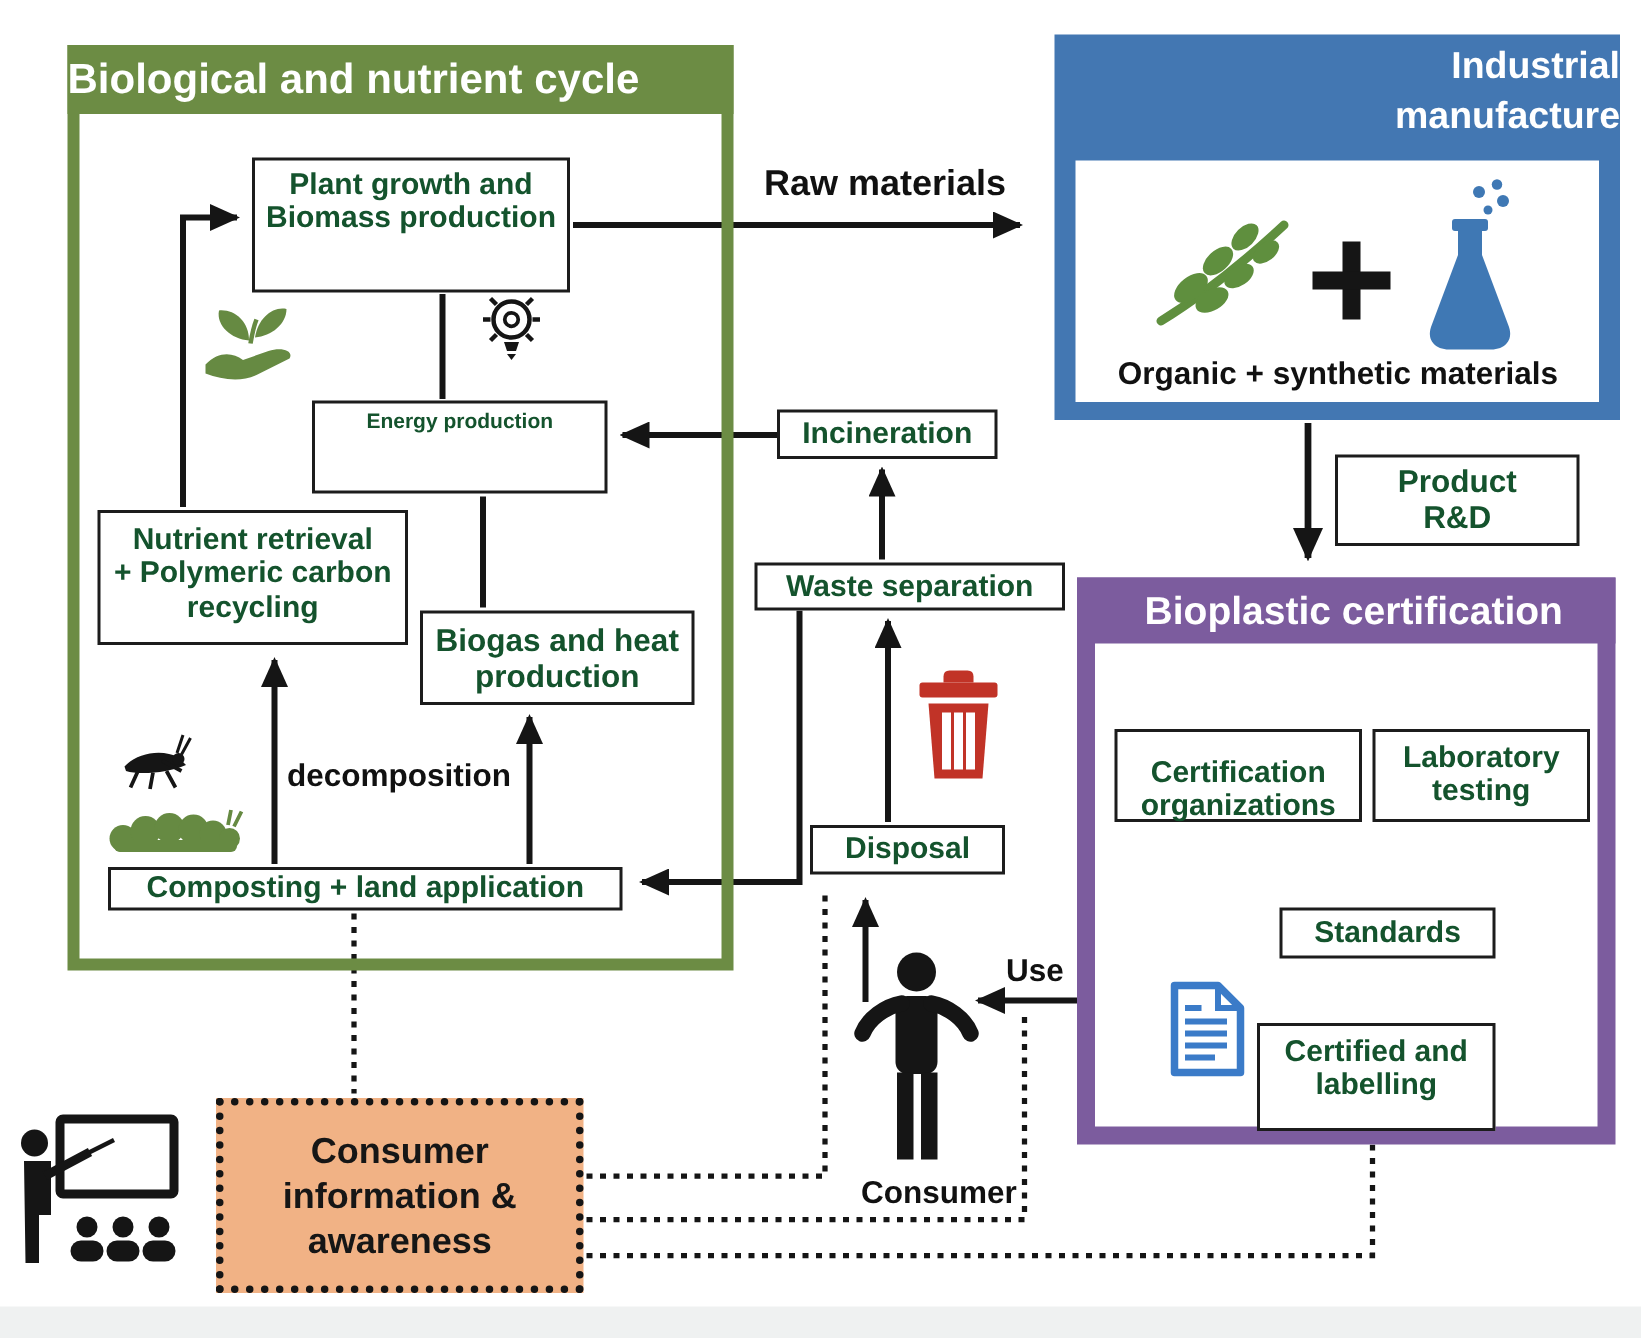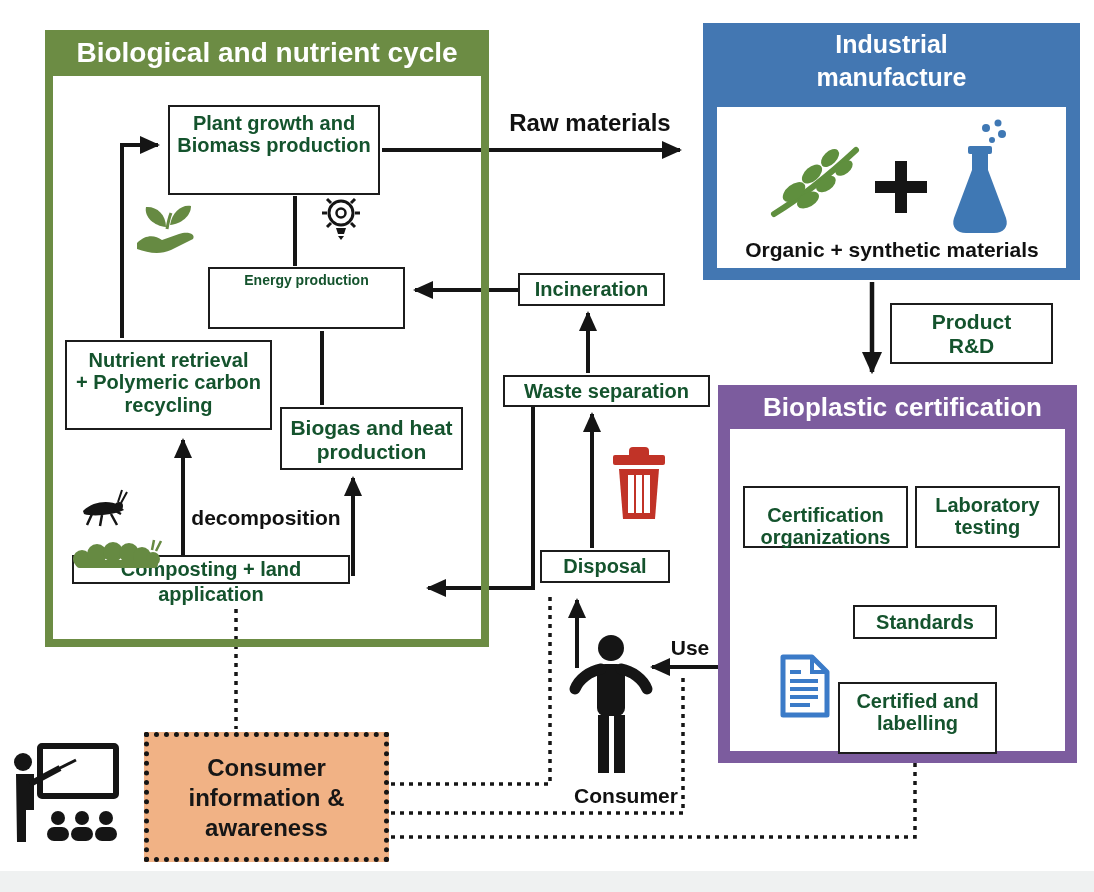--- a/index.html
+++ b/index.html
@@ -8,25 +8,25 @@
   svg.overlay { position:absolute; left:0; top:0; pointer-events:none; }
 
   .node { position:absolute; background:#fff; border:2.5px solid #1c1c1c; color:#14532d;
           font-weight:bold; text-align:center; white-space:pre-line; line-height:1.12; }
   .label { position:absolute; color:#111; font-weight:bold; text-align:center; white-space:pre-line; }
 
   .green-frame  { position:absolute; left:45px; top:30px; width:444px; height:617px;
                   border:8px solid #6c8c44; background:transparent; }
   .green-header { position:absolute; left:45px; top:30px; width:444px; height:46px;
                   background:#6c8c44; color:#fff; font-weight:bold; font-size:28px;
-                  line-height:46px; text-align:center; }
+                  line-height:46px; text-align:left; }
 
   .blue-box     { position:absolute; left:703px; top:23px; width:377px; height:257px; background:#4377b2; }
   .blue-title   { position:absolute; left:703px; top:28px; width:377px; height:76px; color:#fff;
-                  font-weight:bold; font-size:25px; line-height:1.3; text-align:center; white-space:pre-line; }
+                  font-weight:bold; font-size:25px; line-height:1.3; text-align:right; white-space:pre-line; }
   .blue-inner   { position:absolute; left:717px; top:107px; width:349px; height:161px; background:#fff; }
 
   .purple-frame { position:absolute; left:718px; top:385px; width:359px; height:378px;
                   border:12px solid #7c5c9e; background:#fff; }
   .purple-header{ position:absolute; left:718px; top:385px; width:359px; height:44px;
                   background:#7c5c9e; color:#fff; font-weight:bold; font-size:26px;
                   line-height:44px; text-align:center;padding-left:10px; }
 
   .orange-box   { position:absolute; left:144px; top:732px; width:245px; height:130px;
                   background:#f1b285; border:5px dotted #151515; color:#161616;
@@ -81,21 +81,21 @@
   <div class="green-header">Biological and nutrient cycle</div>
 
   <div class="node" style="left:168px; top:105px; width:212px; height:90px; font-size:20px; padding-top:5px;">Plant growth and
 Biomass production</div>
   <div class="node" style="left:208px; top:267px; width:197px; height:62px; font-size:14px; padding-top:4px;">Energy production</div>
   <div class="node" style="left:65px; top:340px; width:207px; height:90px; font-size:20px; padding-top:7px;">Nutrient retrieval
 + Polymeric carbon
 recycling</div>
   <div class="node" style="left:280px; top:407px; width:183px; height:63px; font-size:21px; padding-top:7px;">Biogas and heat
 production</div>
-  <div class="node" style="left:72px; top:555px; width:278px; height:29px; font-size:20px; line-height:25px;">Composting + land application</div>
+  <div class="node" style="left:72px; top:578px; width:343px; height:29px; font-size:20px; line-height:25px;">Composting + land application</div>
   <div class="label" style="left:188px; top:506px; width:156px; font-size:21px;">decomposition</div>
 
   <svg class="icon" style="left:133px; top:202px;" width="74" height="58" viewBox="0 0 74 58">
     <path d="M33,25 C33,12 23,4 13,5 C11,15 21,24 33,25 Z" fill="#668a42"></path>
     <path d="M37,23 C39,10 49,2 58,4 C58,14 48,22 37,23 Z" fill="#668a42"></path>
     <path d="M34,27 C35,21 36,16 38,11" stroke="#668a42" stroke-width="3" fill="none"></path>
     <path d="M4,41 C13,32 22,33 29,38 L46,32 C55,29 63,32 60,37 L38,48 C27,53 15,51 4,47 Z" fill="#668a42"></path>
   </svg>
 
   <svg class="icon" style="left:313px; top:191px;" width="56" height="56" viewBox="0 0 56 56">

